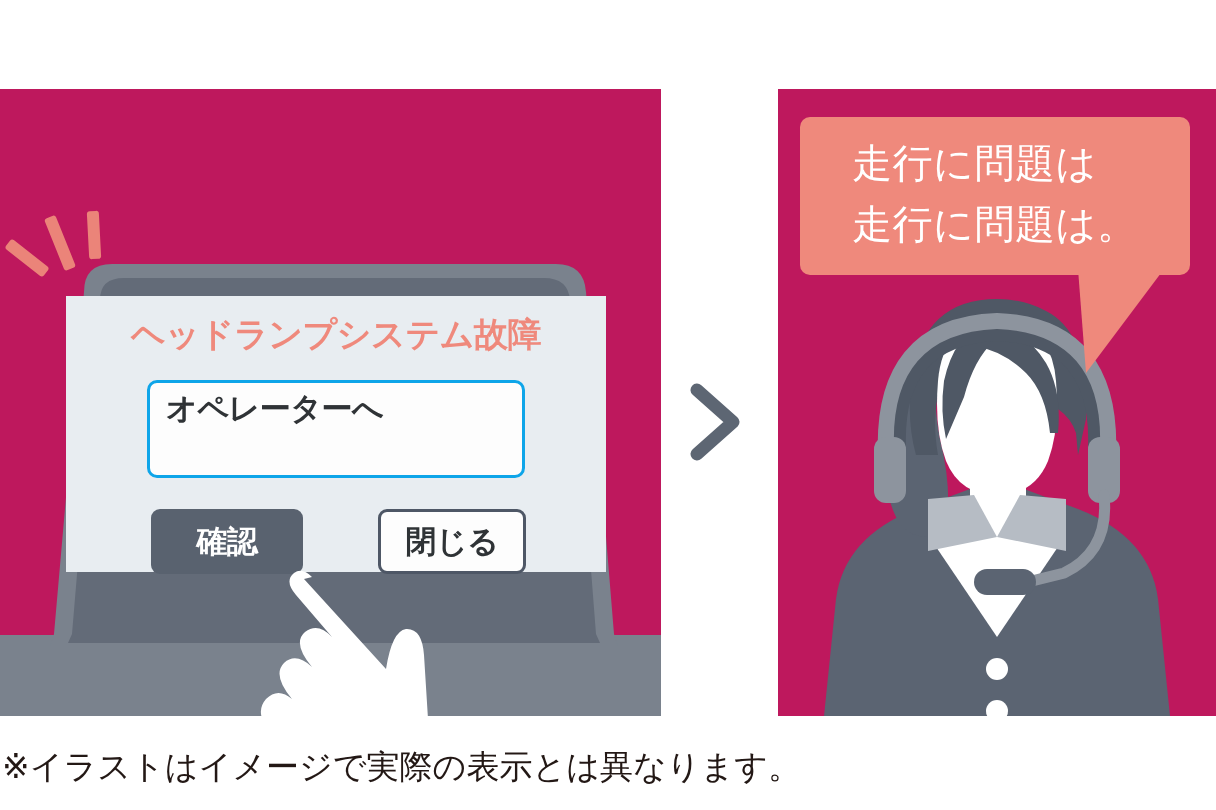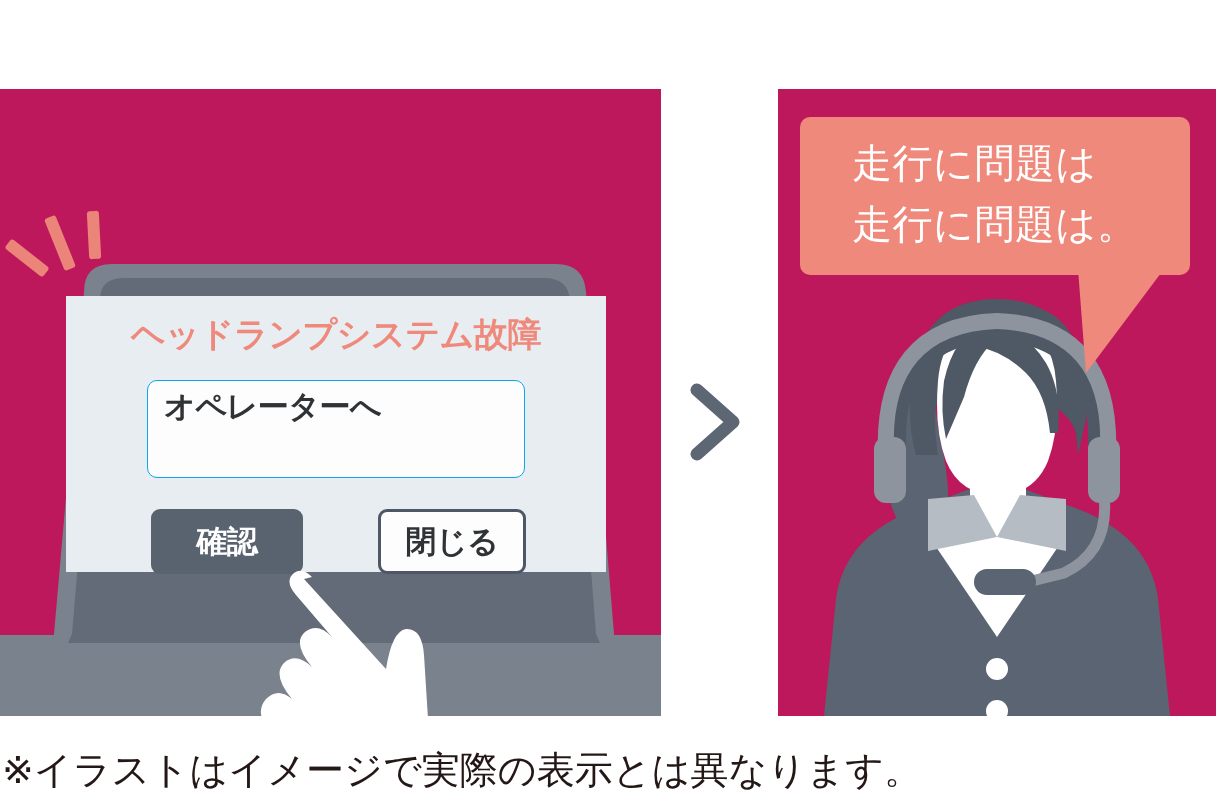--- a/index.html
+++ b/index.html
@@ -131,21 +131,21 @@
     white-space: nowrap;
   }
 
   .msg-box {
     position: absolute;
     left: 81px;
     top: 84px;
     width: 378px;
     height: 98px;
     background: #fdfdfd;
-    border: 1px solid #0ea5e9;
+    border: 3px solid #0ea5e9;
     border-radius: 10px;
     box-sizing: border-box;
     padding-left: 12px;
   }
   .msg-line {
     position: absolute;
     left: 16px;
     color: #2f3336;
     font-size: 31px;
     font-weight: bold;
@@ -233,21 +233,21 @@
     height: 447px;
   }
   .operator svg { display: block; }
 
   
   .caption {
     position: absolute;
     left: 2px;
     top: 745px;
     color: #231815;
-    font-size: 38px;
+    font-size: 33px;
     letter-spacing: 0px;
     white-space: nowrap;
   }
 </style>
 </head>
 <body>
 
 <div class="stage">
 
   <div class="panel panel-left">

